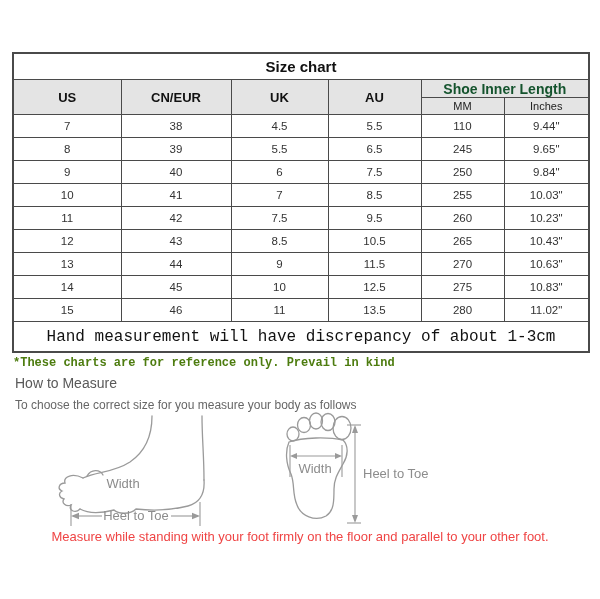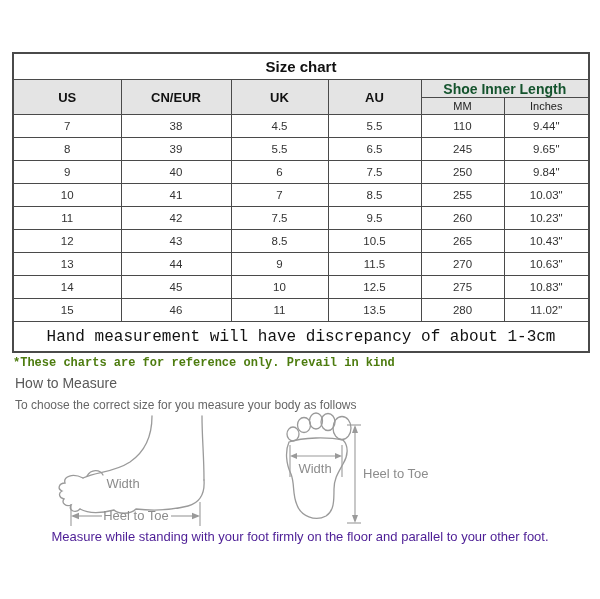--- a/index.html
+++ b/index.html
@@ -29,21 +29,21 @@
   
   #ref-note{
     position:absolute;left:13px;top:356px;
     font-family:"Liberation Mono",monospace;font-weight:bold;
     font-size:12px;color:#4d7c0f;letter-spacing:0px;
   }
   #howto-title{position:absolute;left:15px;top:375px;font-size:14px;color:#595959;}
   #howto-sub{position:absolute;left:15px;top:398px;font-size:12px;color:#666;}
   #bottom-caption{
     position:absolute;left:0;top:529px;width:600px;text-align:center;
-    font-size:13px;color:#4c1d95;
+    font-size:13px;color:#ef4444;
   }
   
   #side-foot-svg{position:absolute;left:56px;top:414px;}
   #footprint-svg{position:absolute;left:281px;top:406px;}
   .diag-line{stroke:#9a9a9a;stroke-width:1.3;fill:none;stroke-linecap:round;}
   .meas-line{stroke:#9a9a9a;stroke-width:1.1;fill:none;}
   .diag-label{fill:#8c8c8c;font-family:"Liberation Sans",sans-serif;font-size:13px;}
   .arrow-head{fill:#9a9a9a;stroke:none;}
 </style>
 </head>

